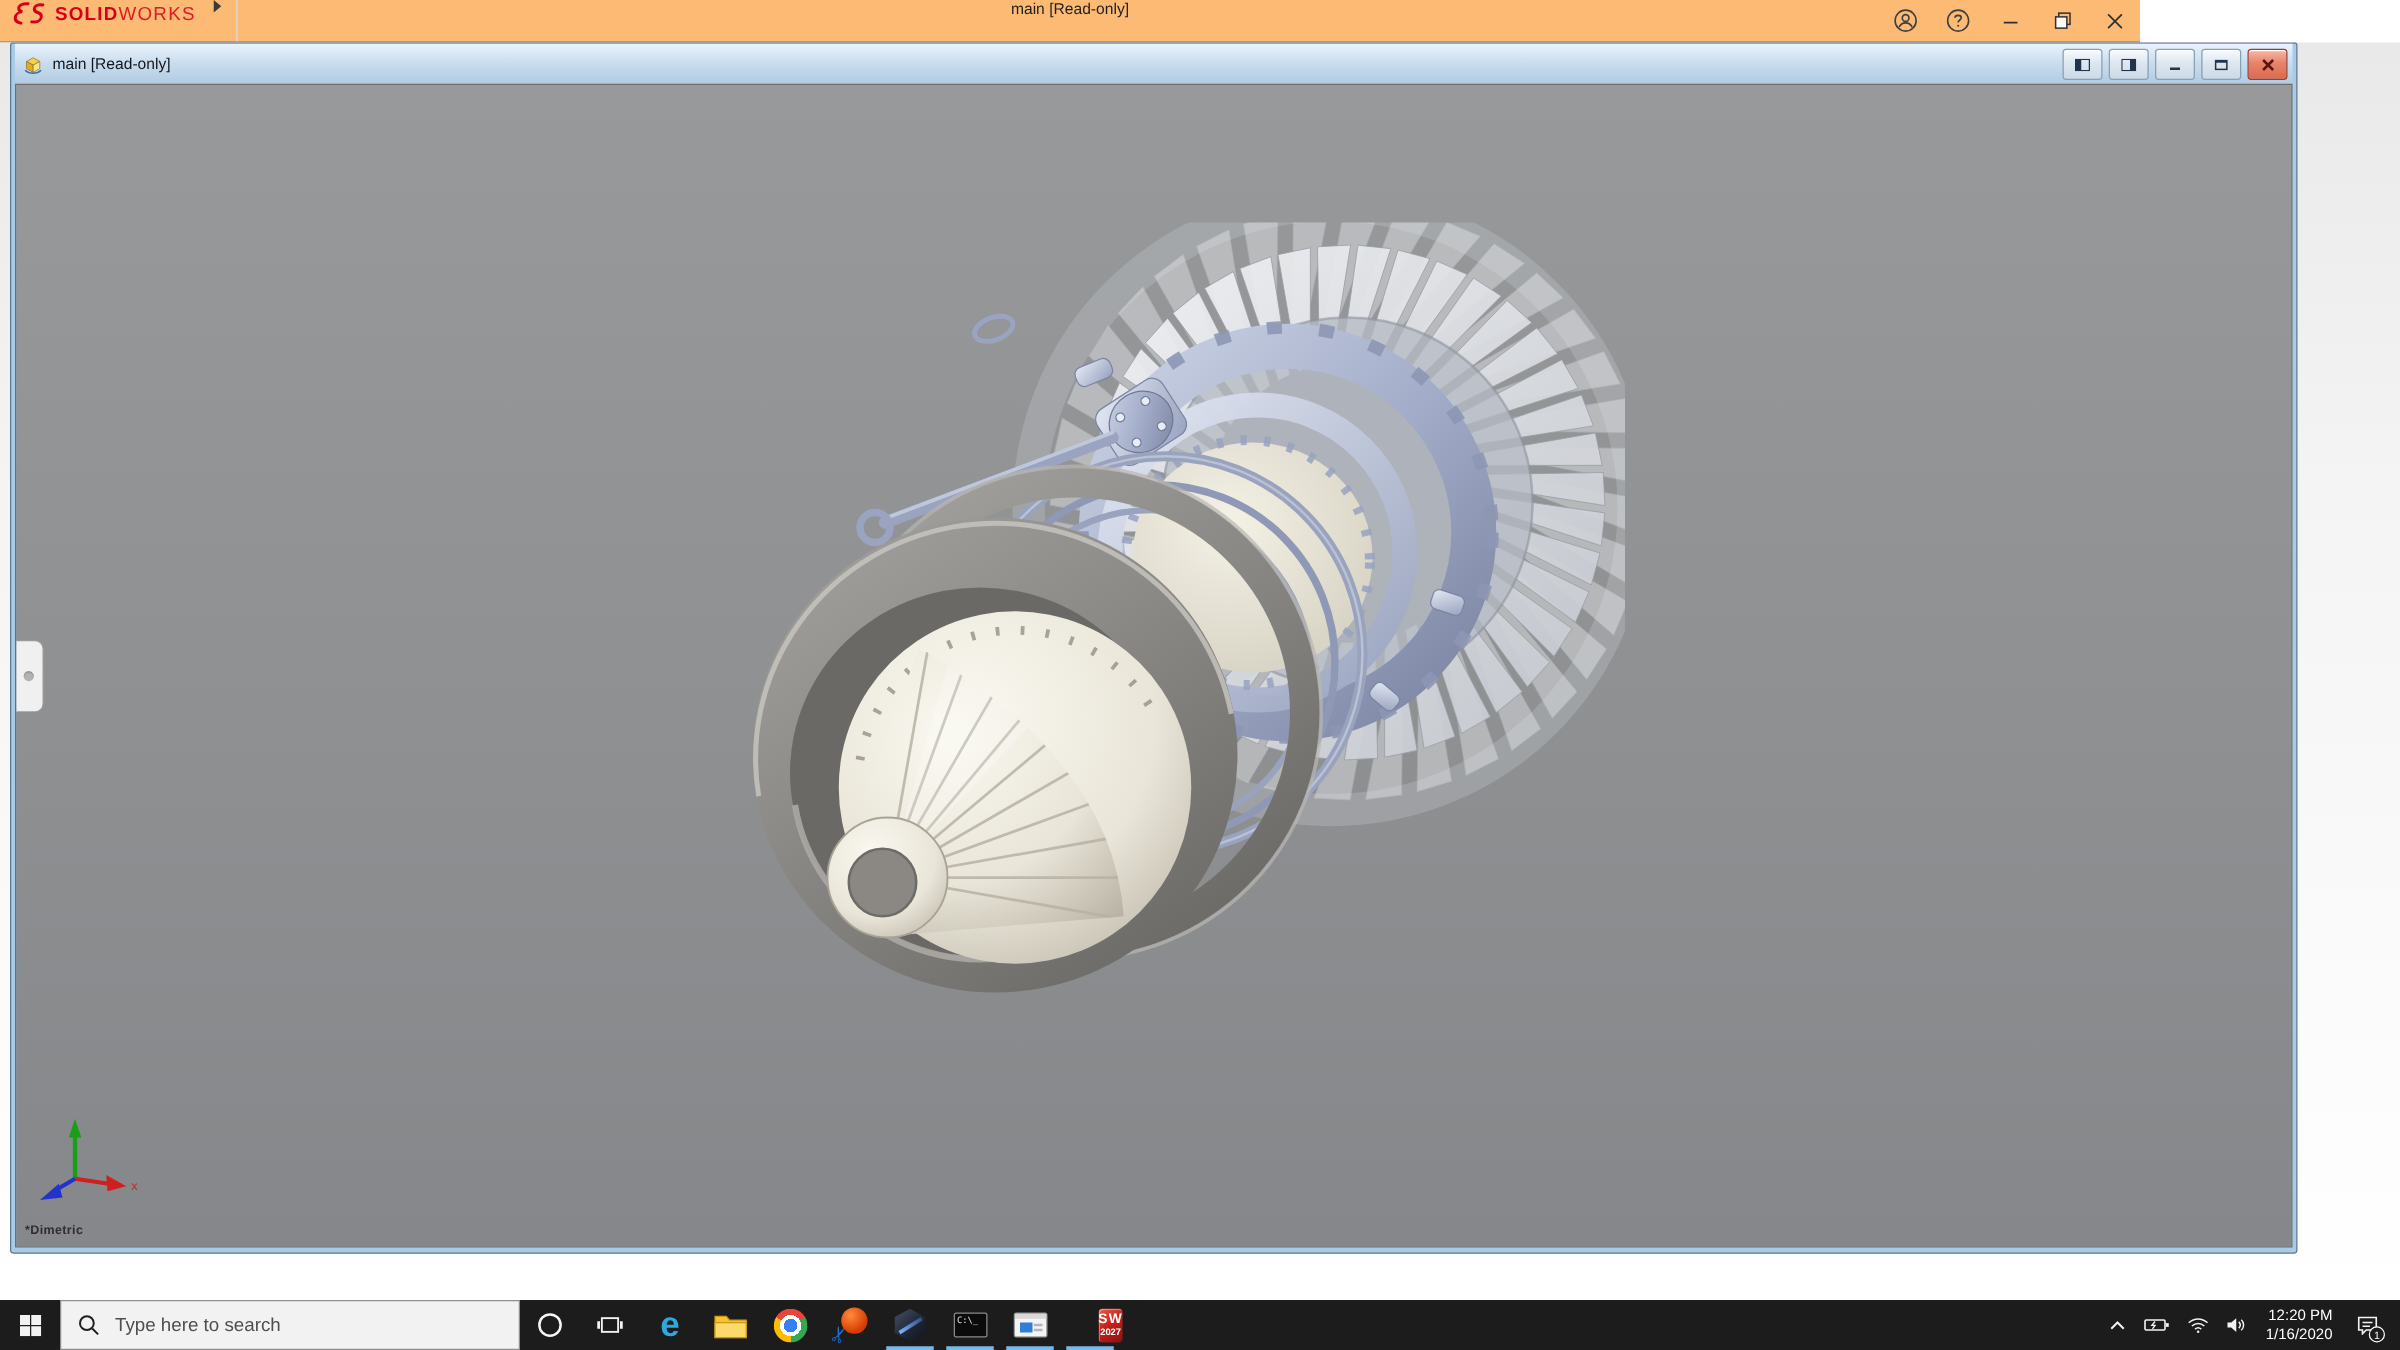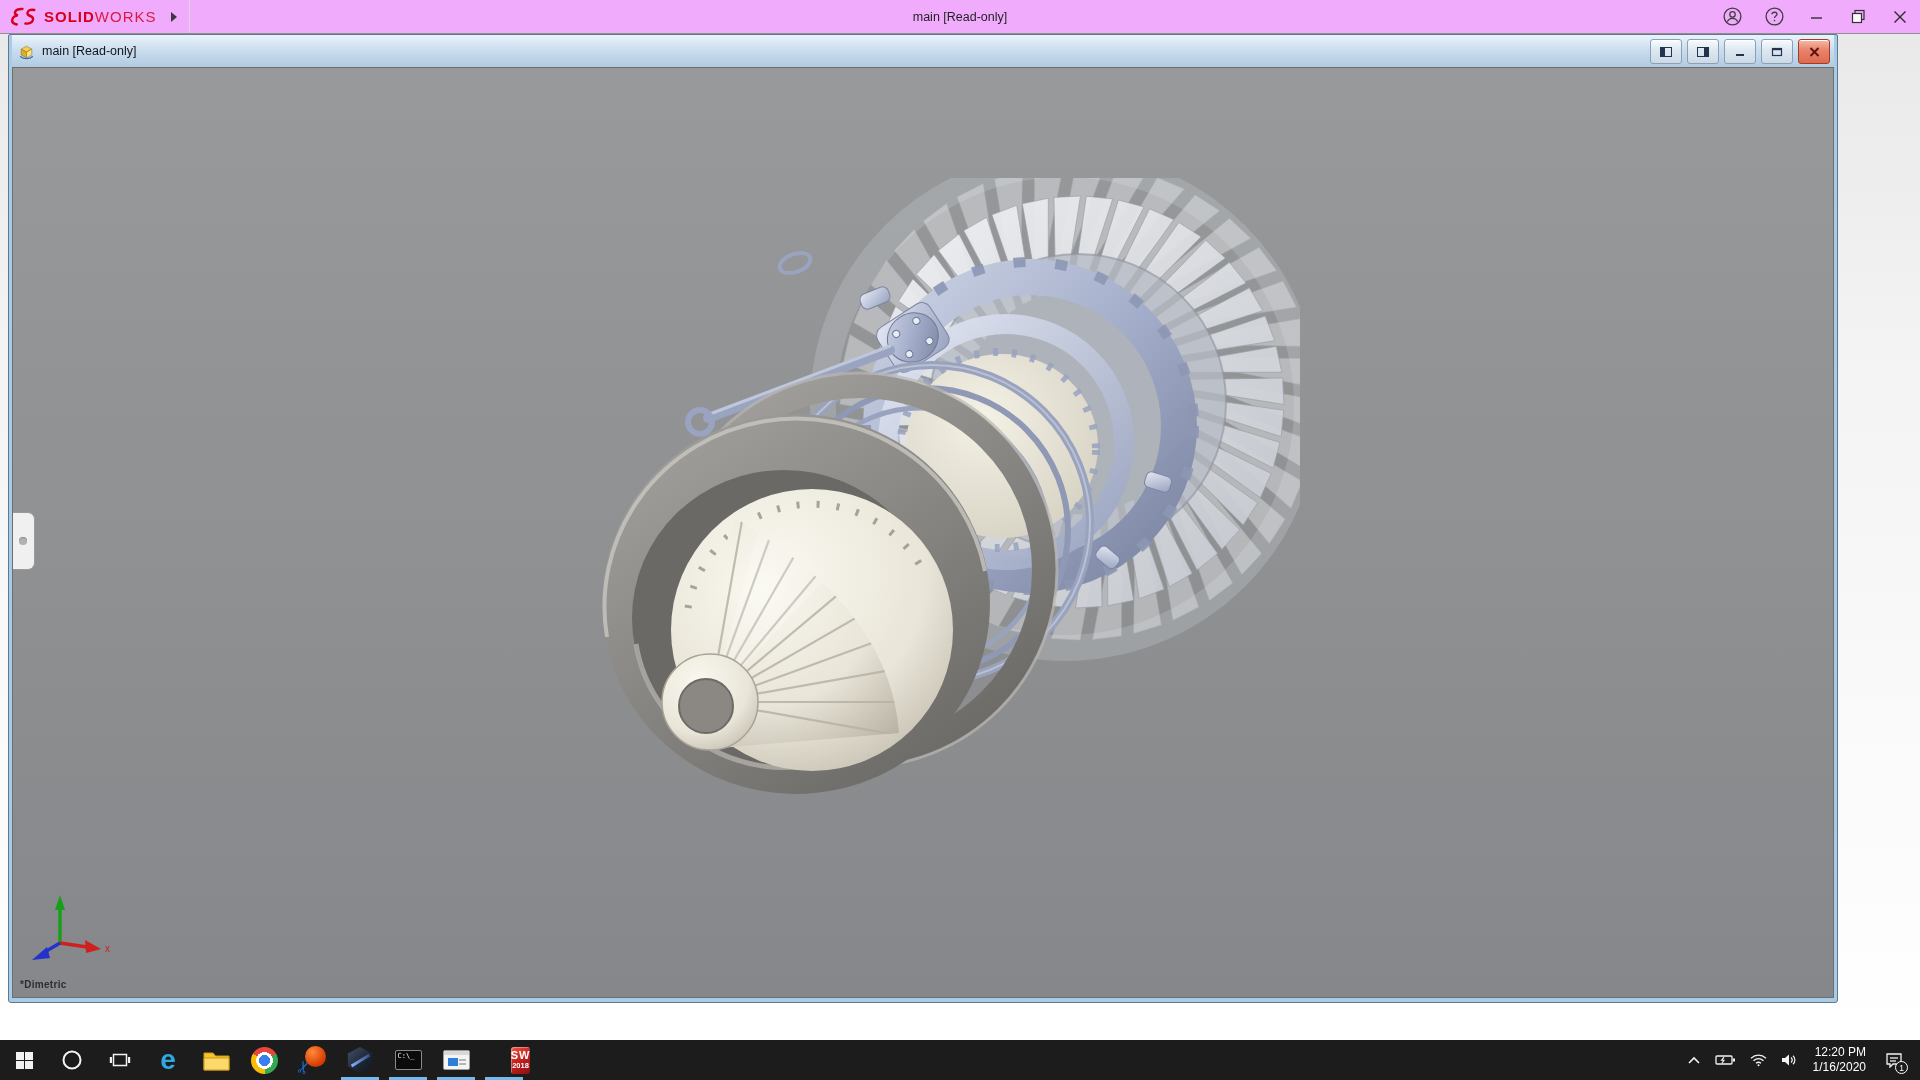--- a/index.html
+++ b/index.html
@@ -3,23 +3,23 @@
 <meta charset="utf-8">
 <style>
   html,body{margin:0;padding:0;}
   body{
     width:1920px;height:1080px;overflow:hidden;position:relative;
     font-family:"Liberation Sans","DejaVu Sans",sans-serif;
     background:#ffffff;
   }
   
   .app-titlebar{
-    position:absolute;left:0;top:0;width:1920px;height:33px;
-    background:#f0abfc;border-bottom:1px solid #8f8f8f;
-    display:flex;align-items:center;
+    position:absolute;left:0;top:0;width:1712px;height:33px;
+    background:#fdba74;border-bottom:1px solid #8f8f8f;
+    display:flex;align-items:flex-start;
   }
   .brand{display:flex;align-items:center;gap:4px;padding-left:10px;}
   .brand .glyph-svg{display:block;}
   .brand-text{font-size:15px;letter-spacing:1px;color:#d6001c;}
   .brand-text .b{font-weight:bold;}
   .brand-text .l{font-weight:normal;opacity:.85;}
   .flyout{margin-left:14px;width:0;height:0;border-left:6px solid #3a3a3a;
     border-top:5px solid transparent;border-bottom:5px solid transparent;cursor:pointer;}
   .tb-divider{width:1px;height:33px;background:#d9d9d9;margin-left:12px;}
   .app-title{
@@ -365,20 +365,27 @@
 
 <div class="taskbar">
   <div class="startbtn">
     <svg width="17" height="17" viewBox="0 0 17 17">
       <rect x="0" y="0" width="8" height="8" fill="#f2f2f2"></rect>
         <rect x="9" y="0" width="8" height="8" fill="#f2f2f2"></rect>
       <rect x="0" y="9" width="8" height="8" fill="#f2f2f2"></rect>
         <rect x="9" y="9" width="8" height="8" fill="#f2f2f2"></rect>
     </svg>
   </div>
+  <div class="searchbox">
+    <svg width="18" height="18" viewBox="0 0 18 18" fill="none" stroke="#1f1f1f" stroke-width="1.6">
+      <circle cx="7.5" cy="7.5" r="5.5"></circle>
+        <line x1="11.8" y1="11.8" x2="16.5" y2="16.5"></line>
+    </svg>
+    <input type="text" placeholder="Type here to search" style="">
+  </div>
 
   <div class="appbtn">
     <svg width="22" height="22" viewBox="0 0 22 22" fill="none" stroke="#f5f5f5" stroke-width="2">
         <circle cx="11" cy="11" r="8.5"></circle>
       </svg>
   </div>
   <div class="appbtn">
     <svg width="22" height="20" viewBox="0 0 22 20" fill="none" stroke="#f2f2f2" stroke-width="1.5">
       <rect x="4.5" y="4.5" width="13" height="11"></rect>
       <rect x="0.8" y="7" width="2.2" height="6" fill="#f2f2f2" stroke="none"></rect>
@@ -413,21 +420,21 @@
     <span class="winapp-ic">
         <span class="bar"></span>
         <span class="blue"></span>
         <span class="ln1"></span>
         <span class="ln2"></span>
       </span>
   </div>
   <div class="appbtn running">
     <span class="sw-ic">
       <div class="letters">SW</div>
-      <div class="year">2018</div>
+      <div class="year">2027</div>
     </span>
   </div>
 
   <div class="tray">
     <span class="t-ic">
       <svg width="14" height="10" viewBox="0 0 14 10" fill="none" stroke="#f2f2f2" stroke-width="1.6">
           <polyline points="2,8 7,3 12,8"></polyline>
         </svg>
     </span>
     <span class="t-ic">

